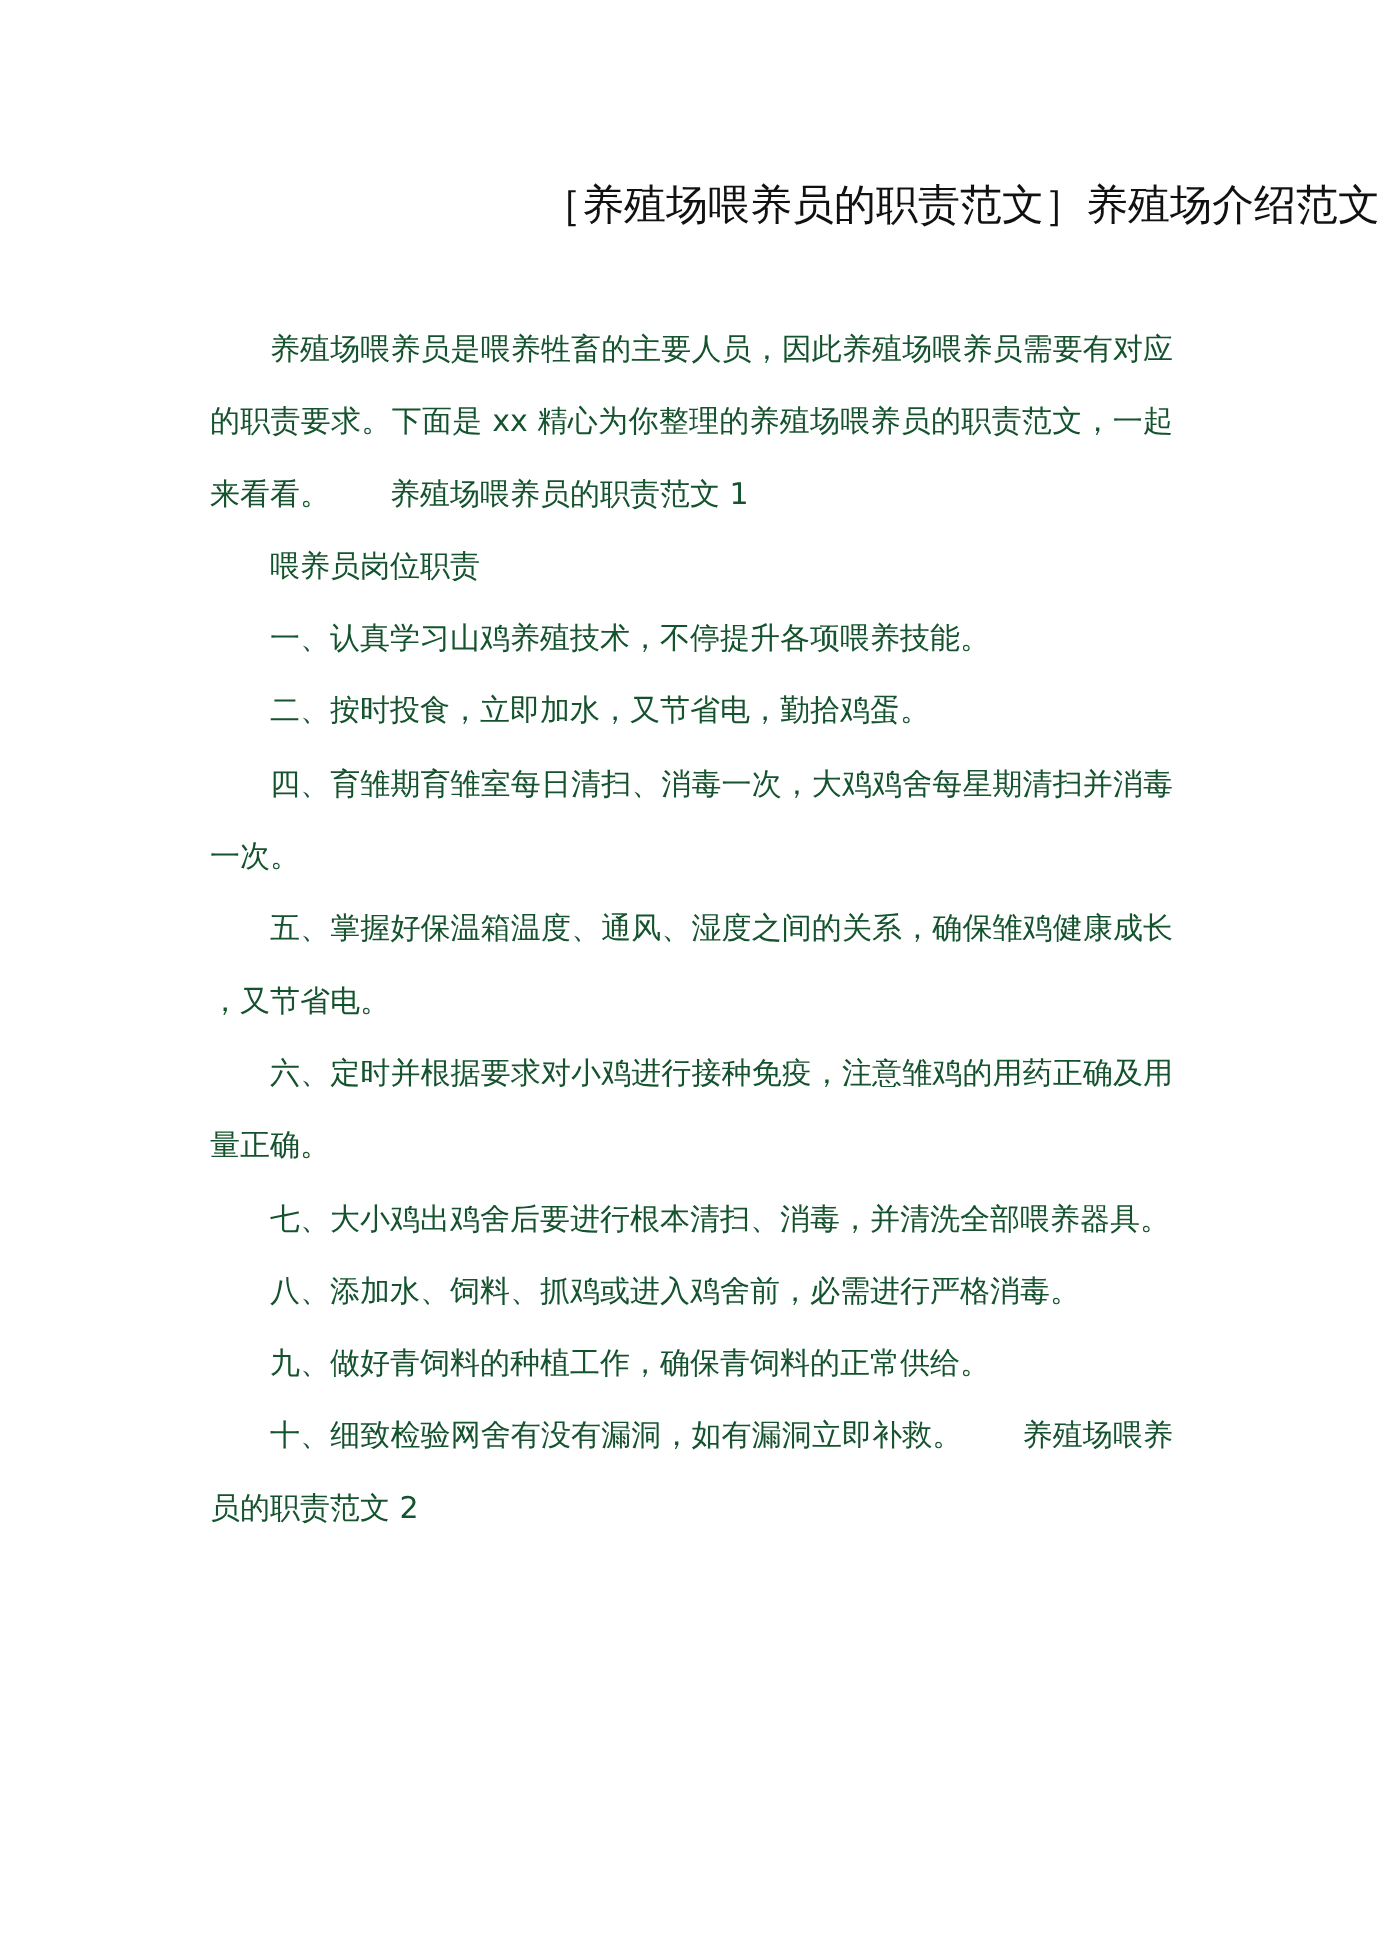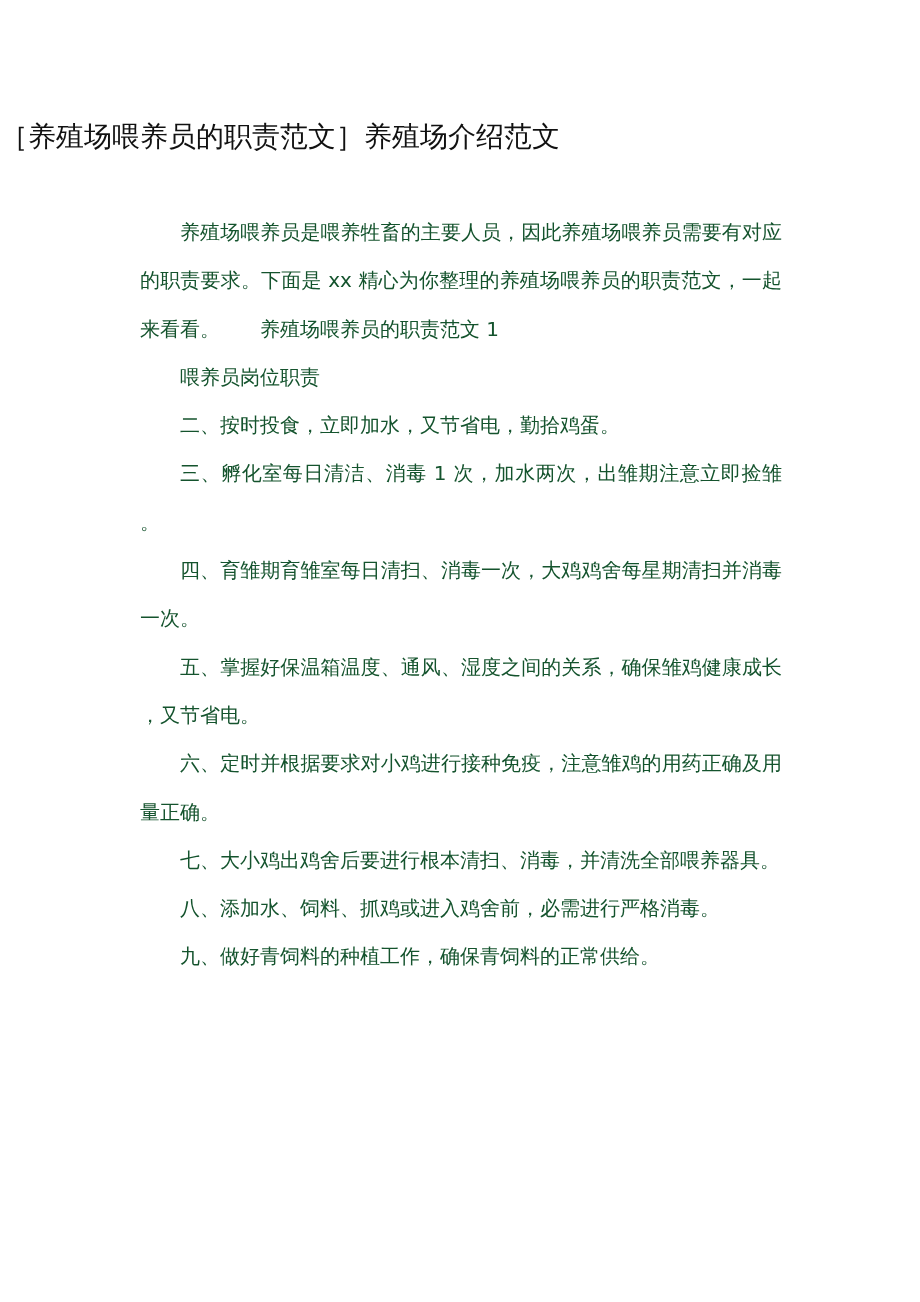--- a/index.html
+++ b/index.html
@@ -21,21 +21,21 @@
     top: 0;
     width: 920px;
     height: 1302px;
     background: #ffffff;
   }
   .title {
     position: absolute;
     top: 116px;
     left: 0;
     width: 920px;
-    text-align: left;
+    text-align: right;
     font-size: 28px;
     line-height: 42px;
     font-family: "DejaVu Sans", "Liberation Sans", sans-serif;
     letter-spacing: 0px;
     color: #111;
     margin: 0;
     font-weight: normal;
   }
   .body {
     position: absolute;
@@ -64,23 +64,24 @@
 <body>
 
 <div class="page">
   <h1 class="title">［养殖场喂养员的职责范文］养殖场介绍范文</h1>
 
   <div class="body">
     <p class="para"><span>养殖场喂养员是喂养牲畜的主要人员，因此养殖场喂养员需要有对应的职责要求。下面是 xx 精心为你整理的养殖场喂养员的职责范文，一起来看看。</span><span class="gap"></span><span>养殖场喂养员的职责范文 1</span></p>
 
     <p class="para">喂养员岗位职责</p>
 
+    <p class="para">一、认真学习山鸡养殖技术，不停提升各项喂养技能。</p>
     <p class="para">二、按时投食，立即加水，又节省电，勤拾鸡蛋。</p>
-    <p class="para">三、孵化室每日清洁、消毒 1 次，加水两次，出雏期注意立即捡雏。</p>
     <p class="para">四、育雏期育雏室每日清扫、消毒一次，大鸡鸡舍每星期清扫并消毒一次。</p>
     <p class="para">五、掌握好保温箱温度、通风、湿度之间的关系，确保雏鸡健康成长，又节省电。</p>
     <p class="para">六、定时并根据要求对小鸡进行接种免疫，注意雏鸡的用药正确及用量正确。</p>
     <p class="para">七、大小鸡出鸡舍后要进行根本清扫、消毒，并清洗全部喂养器具。</p>
     <p class="para">八、添加水、饲料、抓鸡或进入鸡舍前，必需进行严格消毒。</p>
     <p class="para">九、做好青饲料的种植工作，确保青饲料的正常供给。</p>
 
+    <p class="para"><span>十、细致检验网舍有没有漏洞，如有漏洞立即补救。</span><span class="gap"></span><span>养殖场喂养员的职责范文 2</span></p>
   </div>
 </div>
 
 </body></html>

